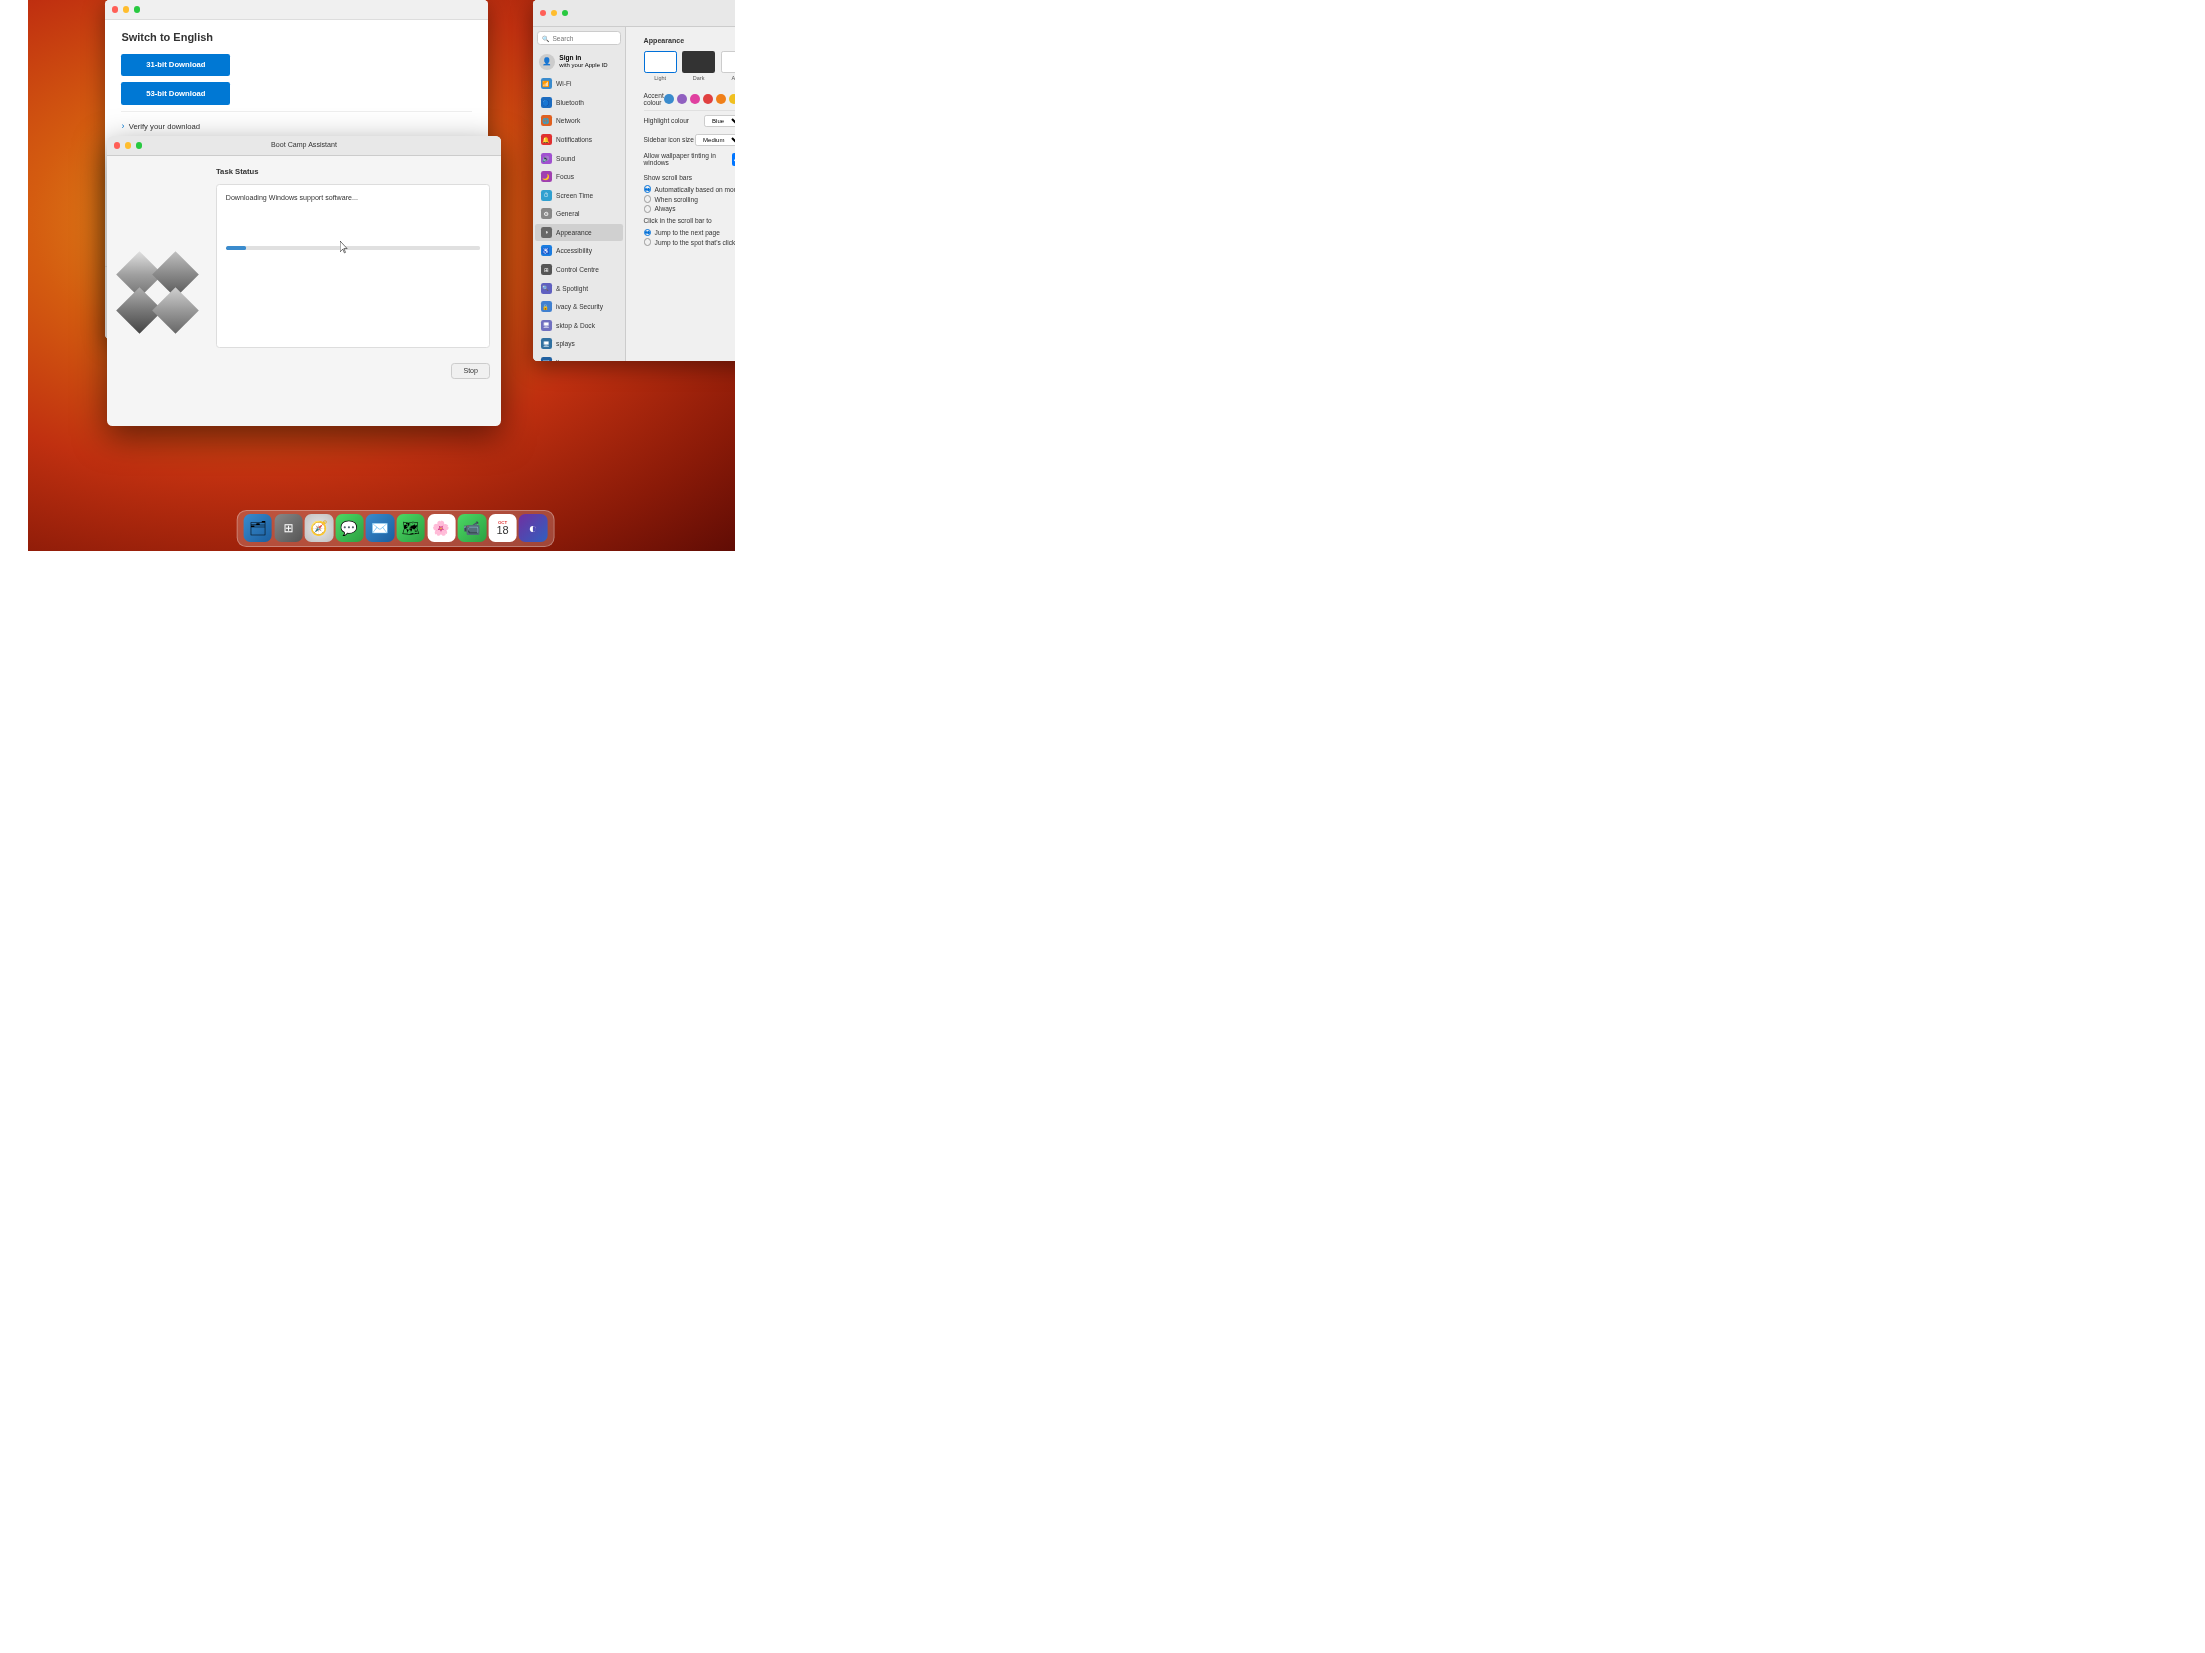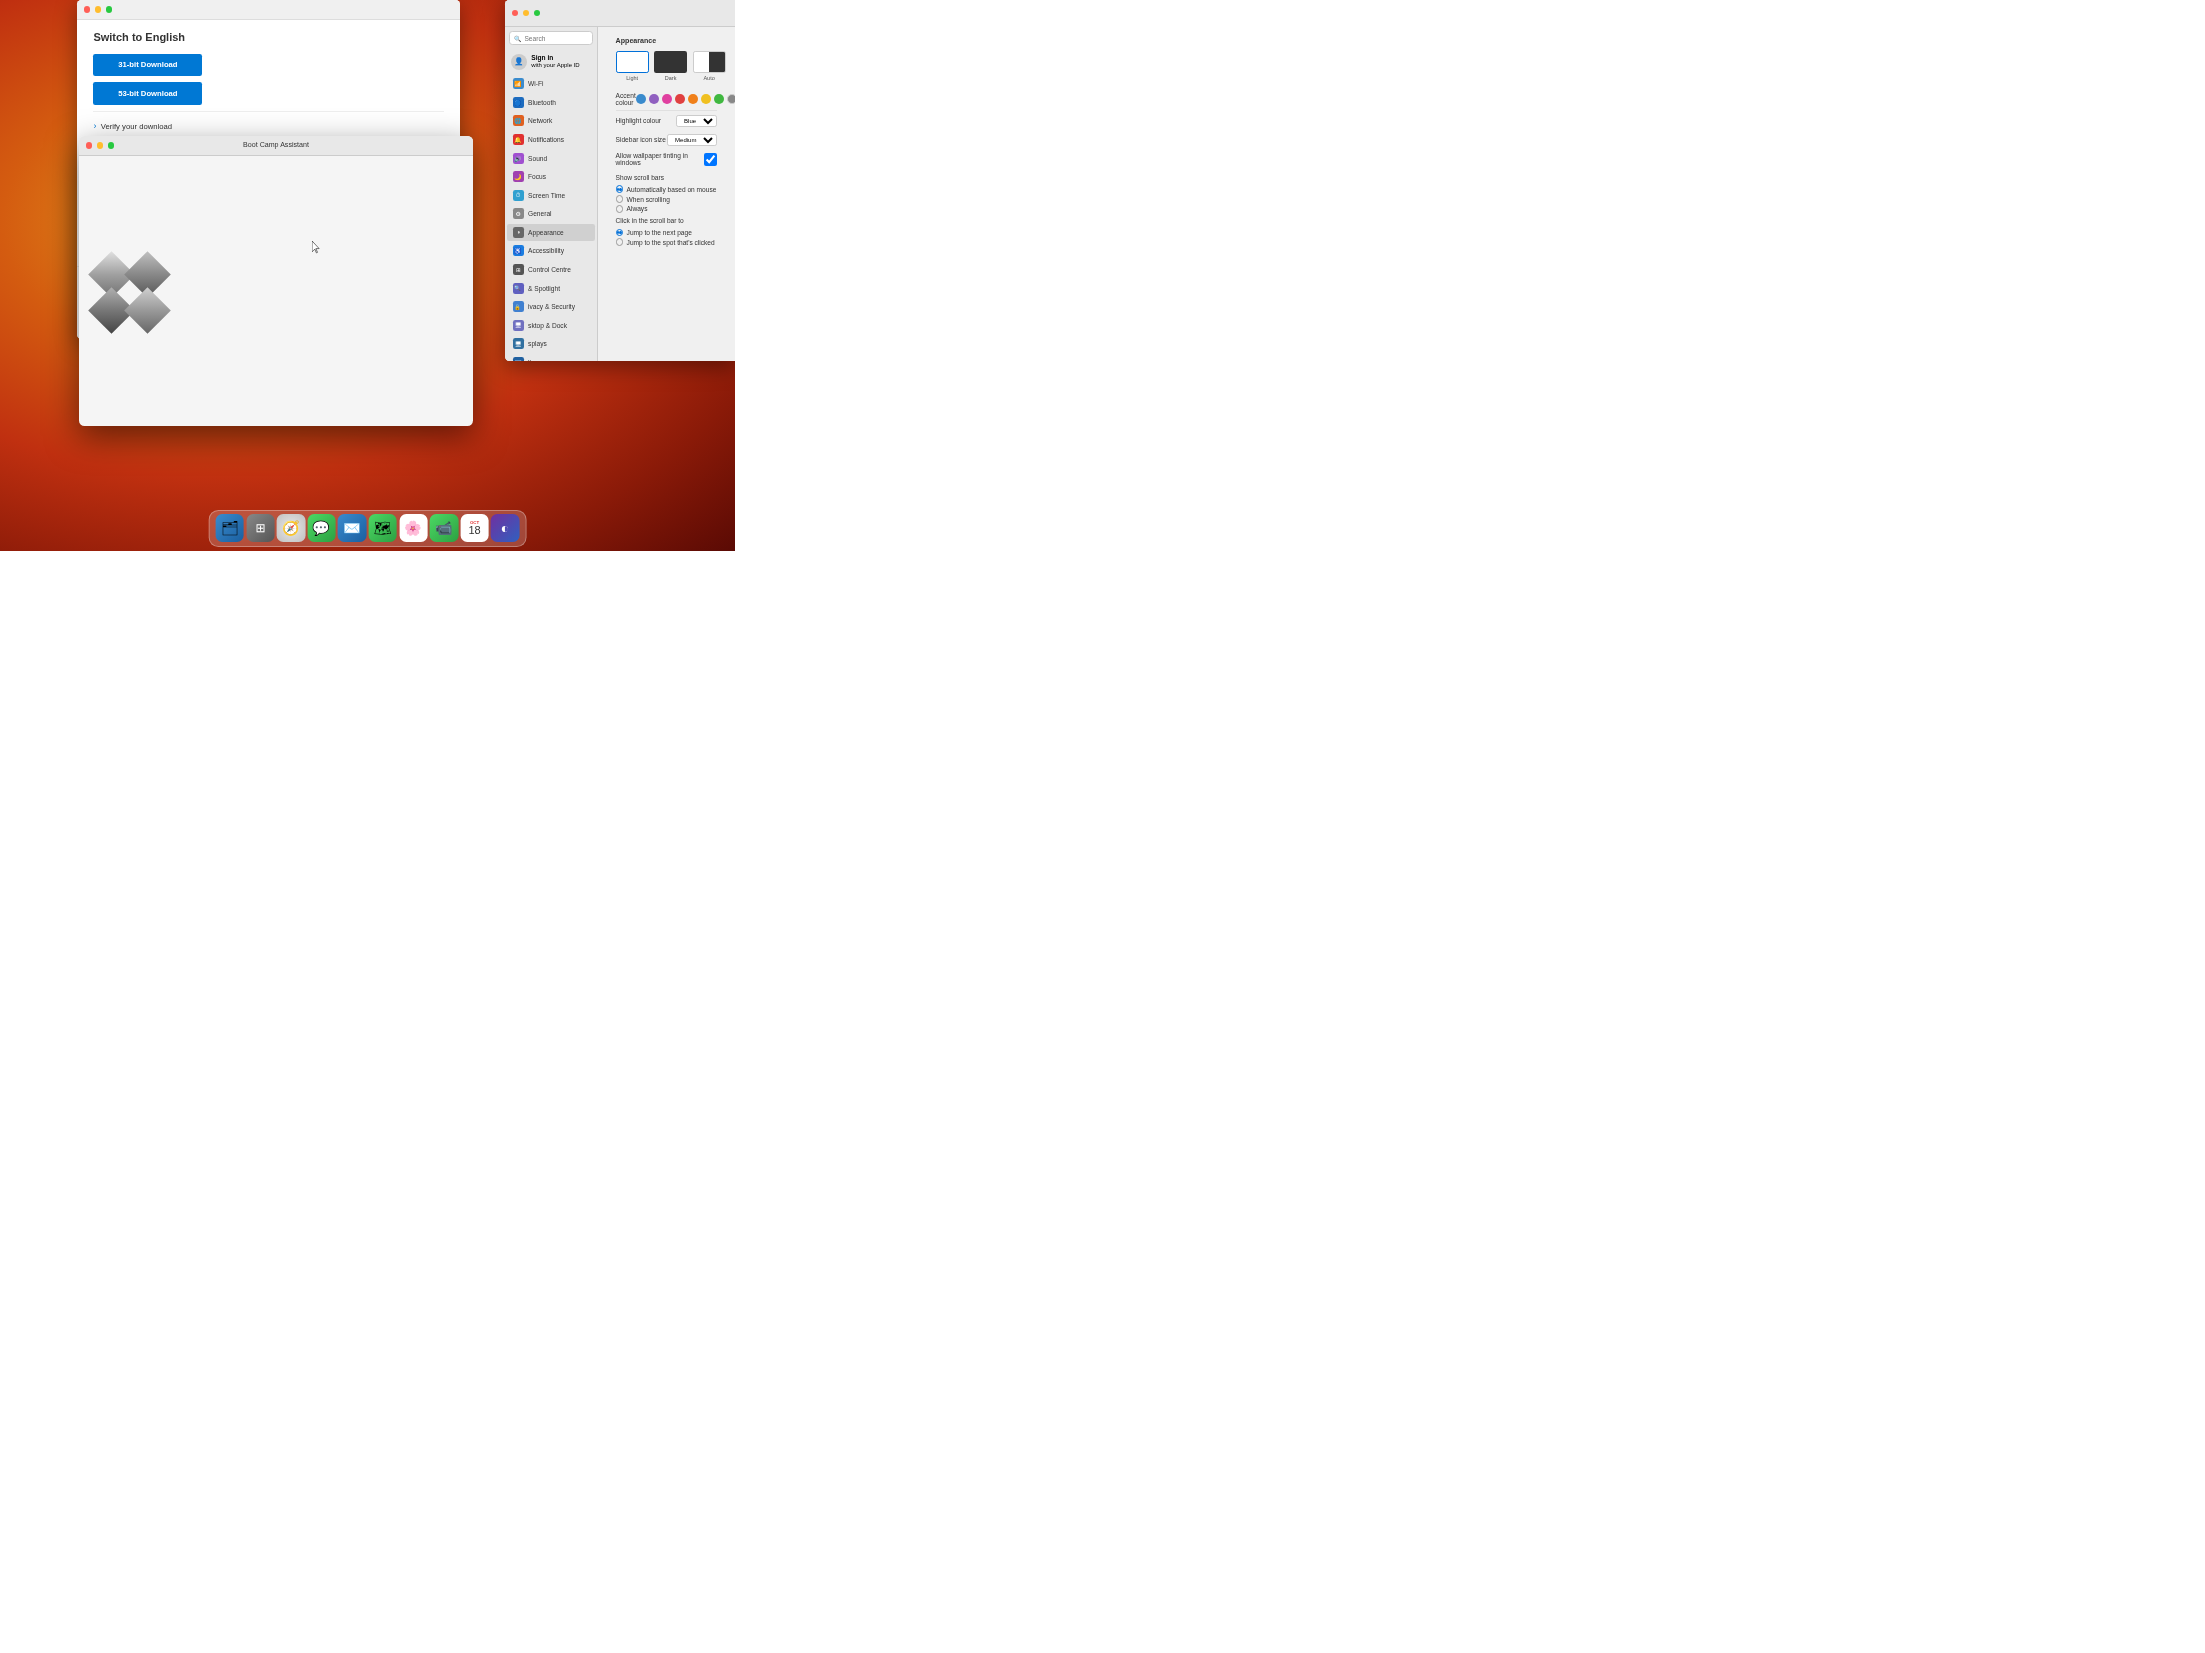--- a/index.html
+++ b/index.html
@@ -12,20 +12,21 @@
       position: relative;
     }
 
     
     .desktop {
       width: 100%;
       height: 100%;
       background: radial-gradient(ellipse at 30% 40%, #e8a020 0%, #d45c10 30%, #c03010 55%, #8a1a08 80%, #5a0a04 100%);
       position: relative;
       overflow: hidden;
+      margin-left: 28px;
     }
 
     
     .desktop::before {
       content: '';
       position: absolute;
       top: -55px;
       right: -27px;
       width: 273px;
       height: 328px;
@@ -836,20 +837,32 @@
           </div>
           <div style="display:flex;align-items:center;justify-content:center;">
             <div class="diamond d3"></div>
           </div>
           <div style="display:flex;align-items:center;justify-content:center;">
             <div class="diamond d4"></div>
           </div>
         </div>
       </div>
 
+      <div class="bc-main">
+        <div class="bc-task-title">Task Status</div>
+        <div class="bc-status-box">
+          <div class="bc-status-text">Downloading Windows support software...</div>
+          <div class="bc-progress-bar">
+            <div class="bc-progress-fill" style="width: 8%;"></div>
+          </div>
+        </div>
+        <div class="bc-footer">
+          <button class="bc-stop-btn">Stop</button>
+        </div>
+      </div>
     </div>
   </div>
 
   <div class="dock">
 
     <div class="dock-item">
       <div class="dock-item-bg dock-finder" style="display:flex;align-items:center;justify-content:center;">
         <span style="font-size:14.2px;">🗂</span>
       </div>
     </div>

